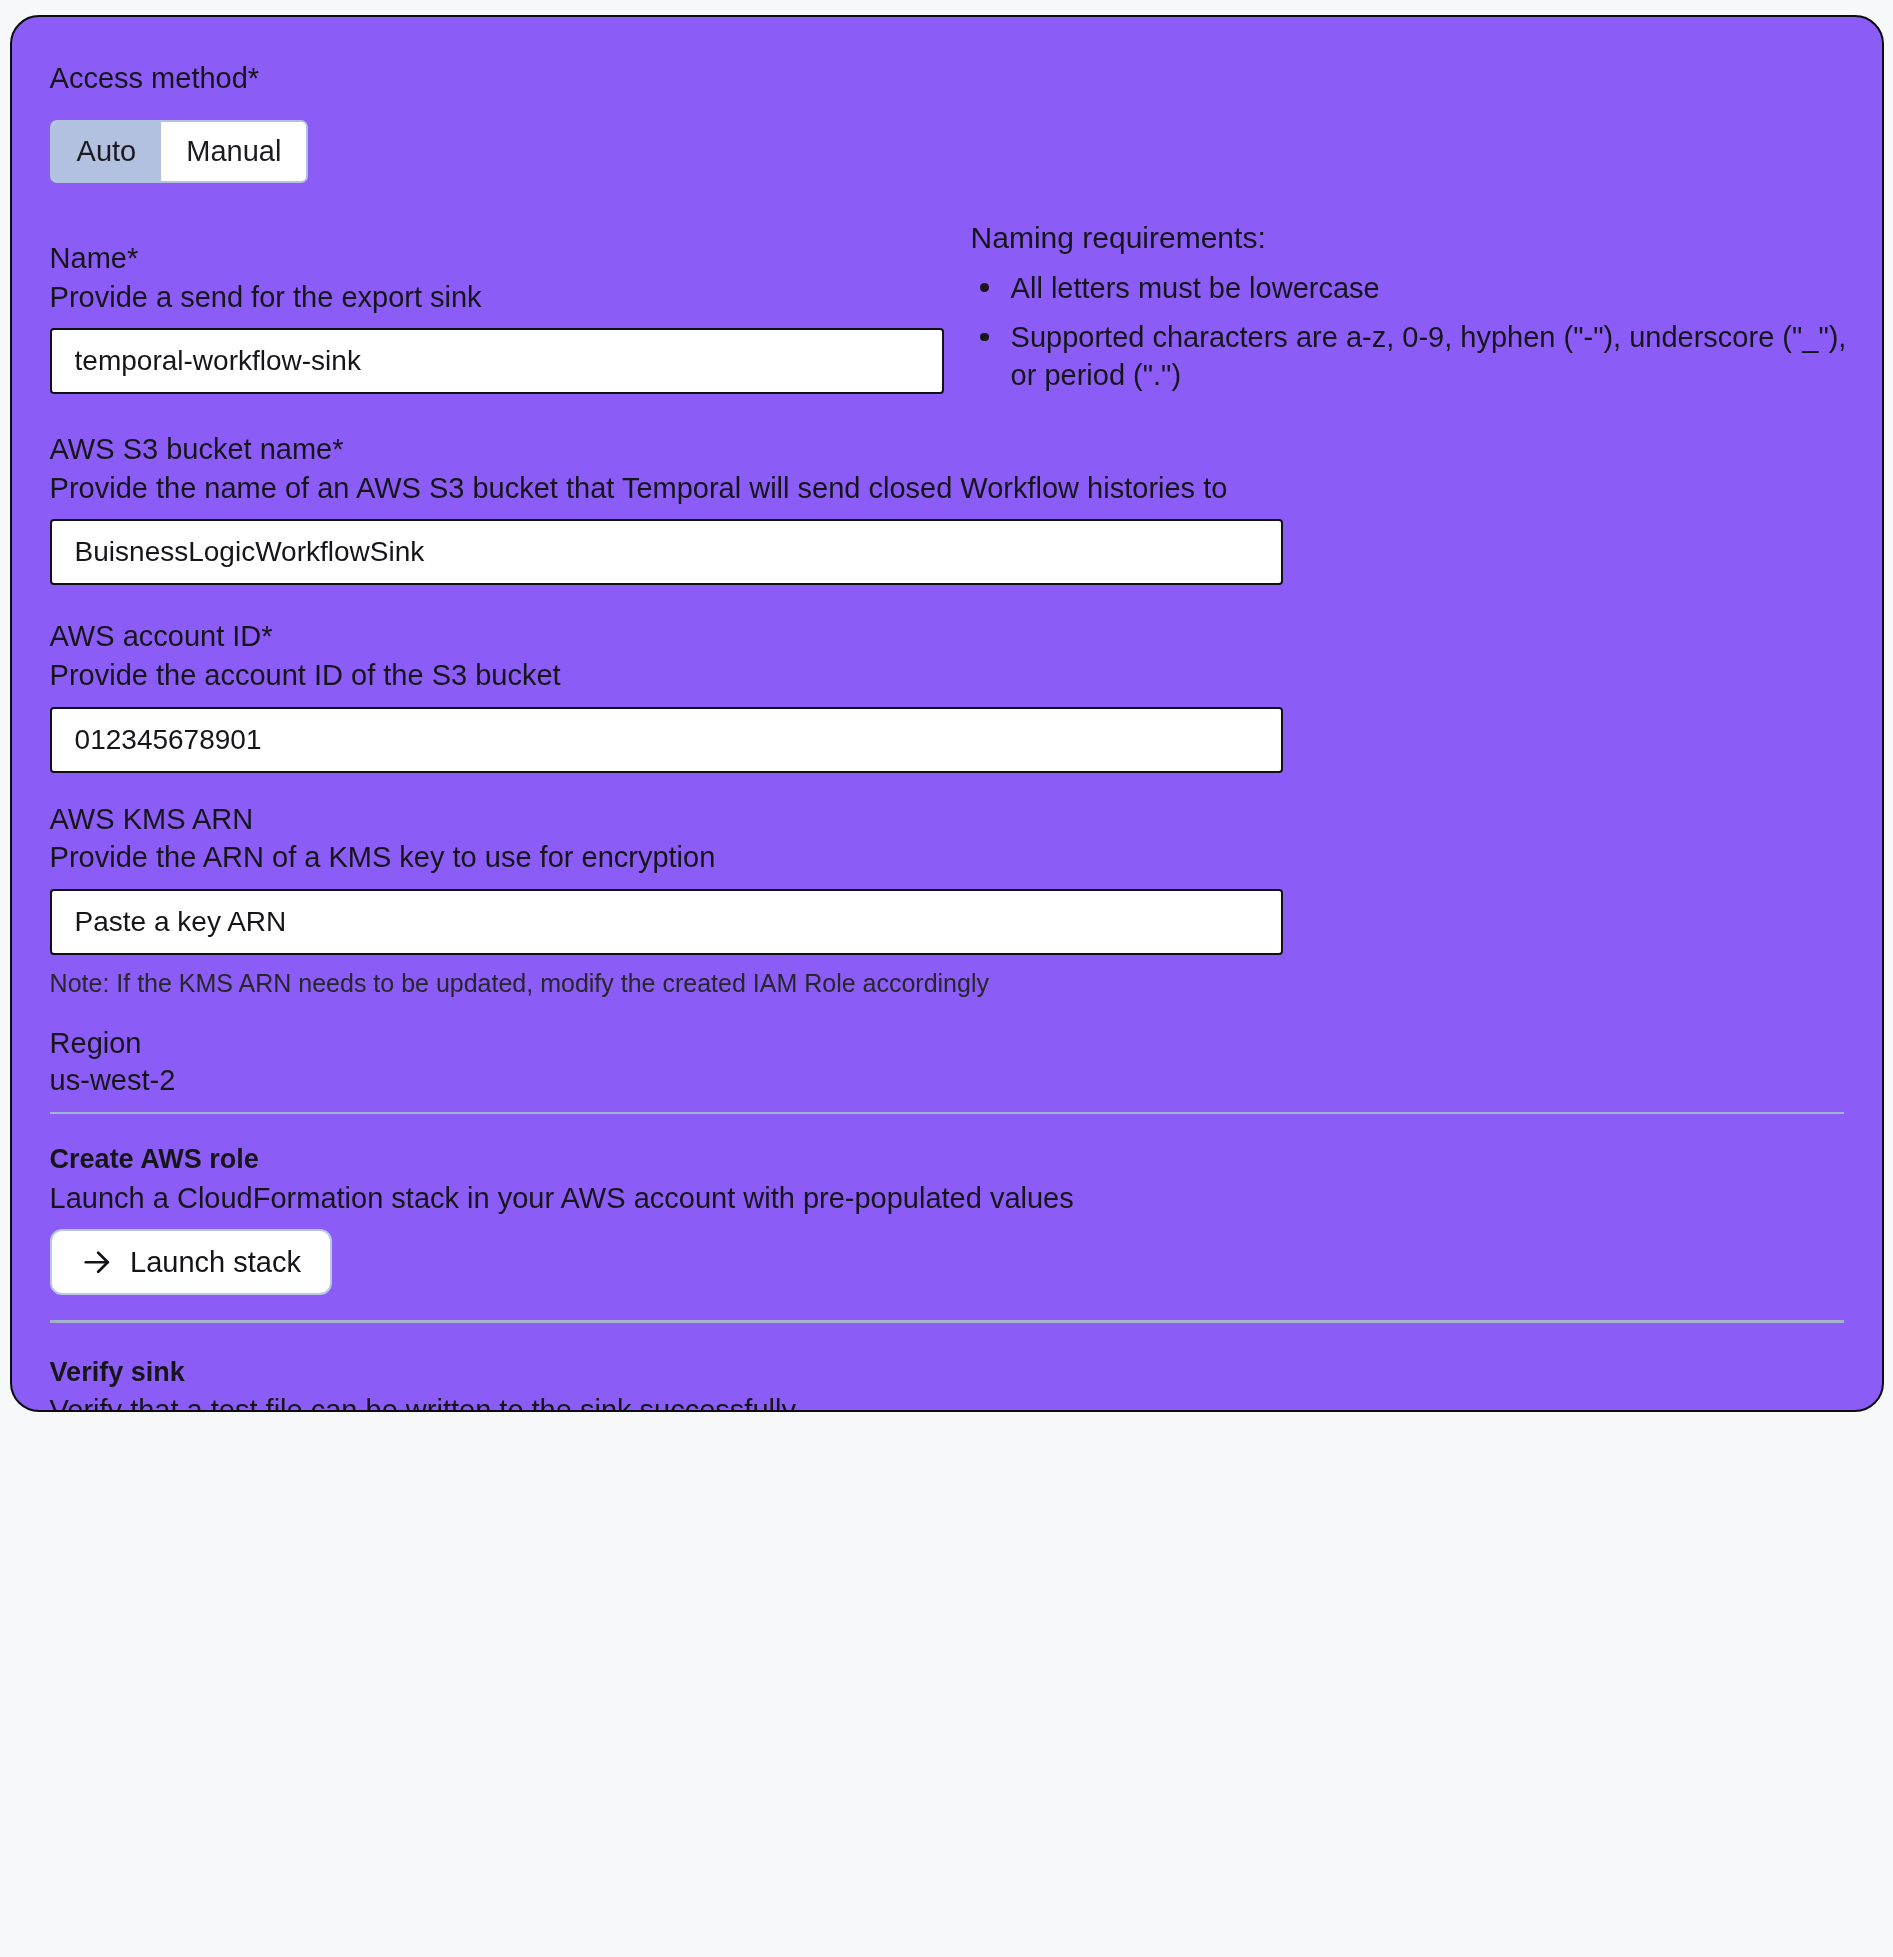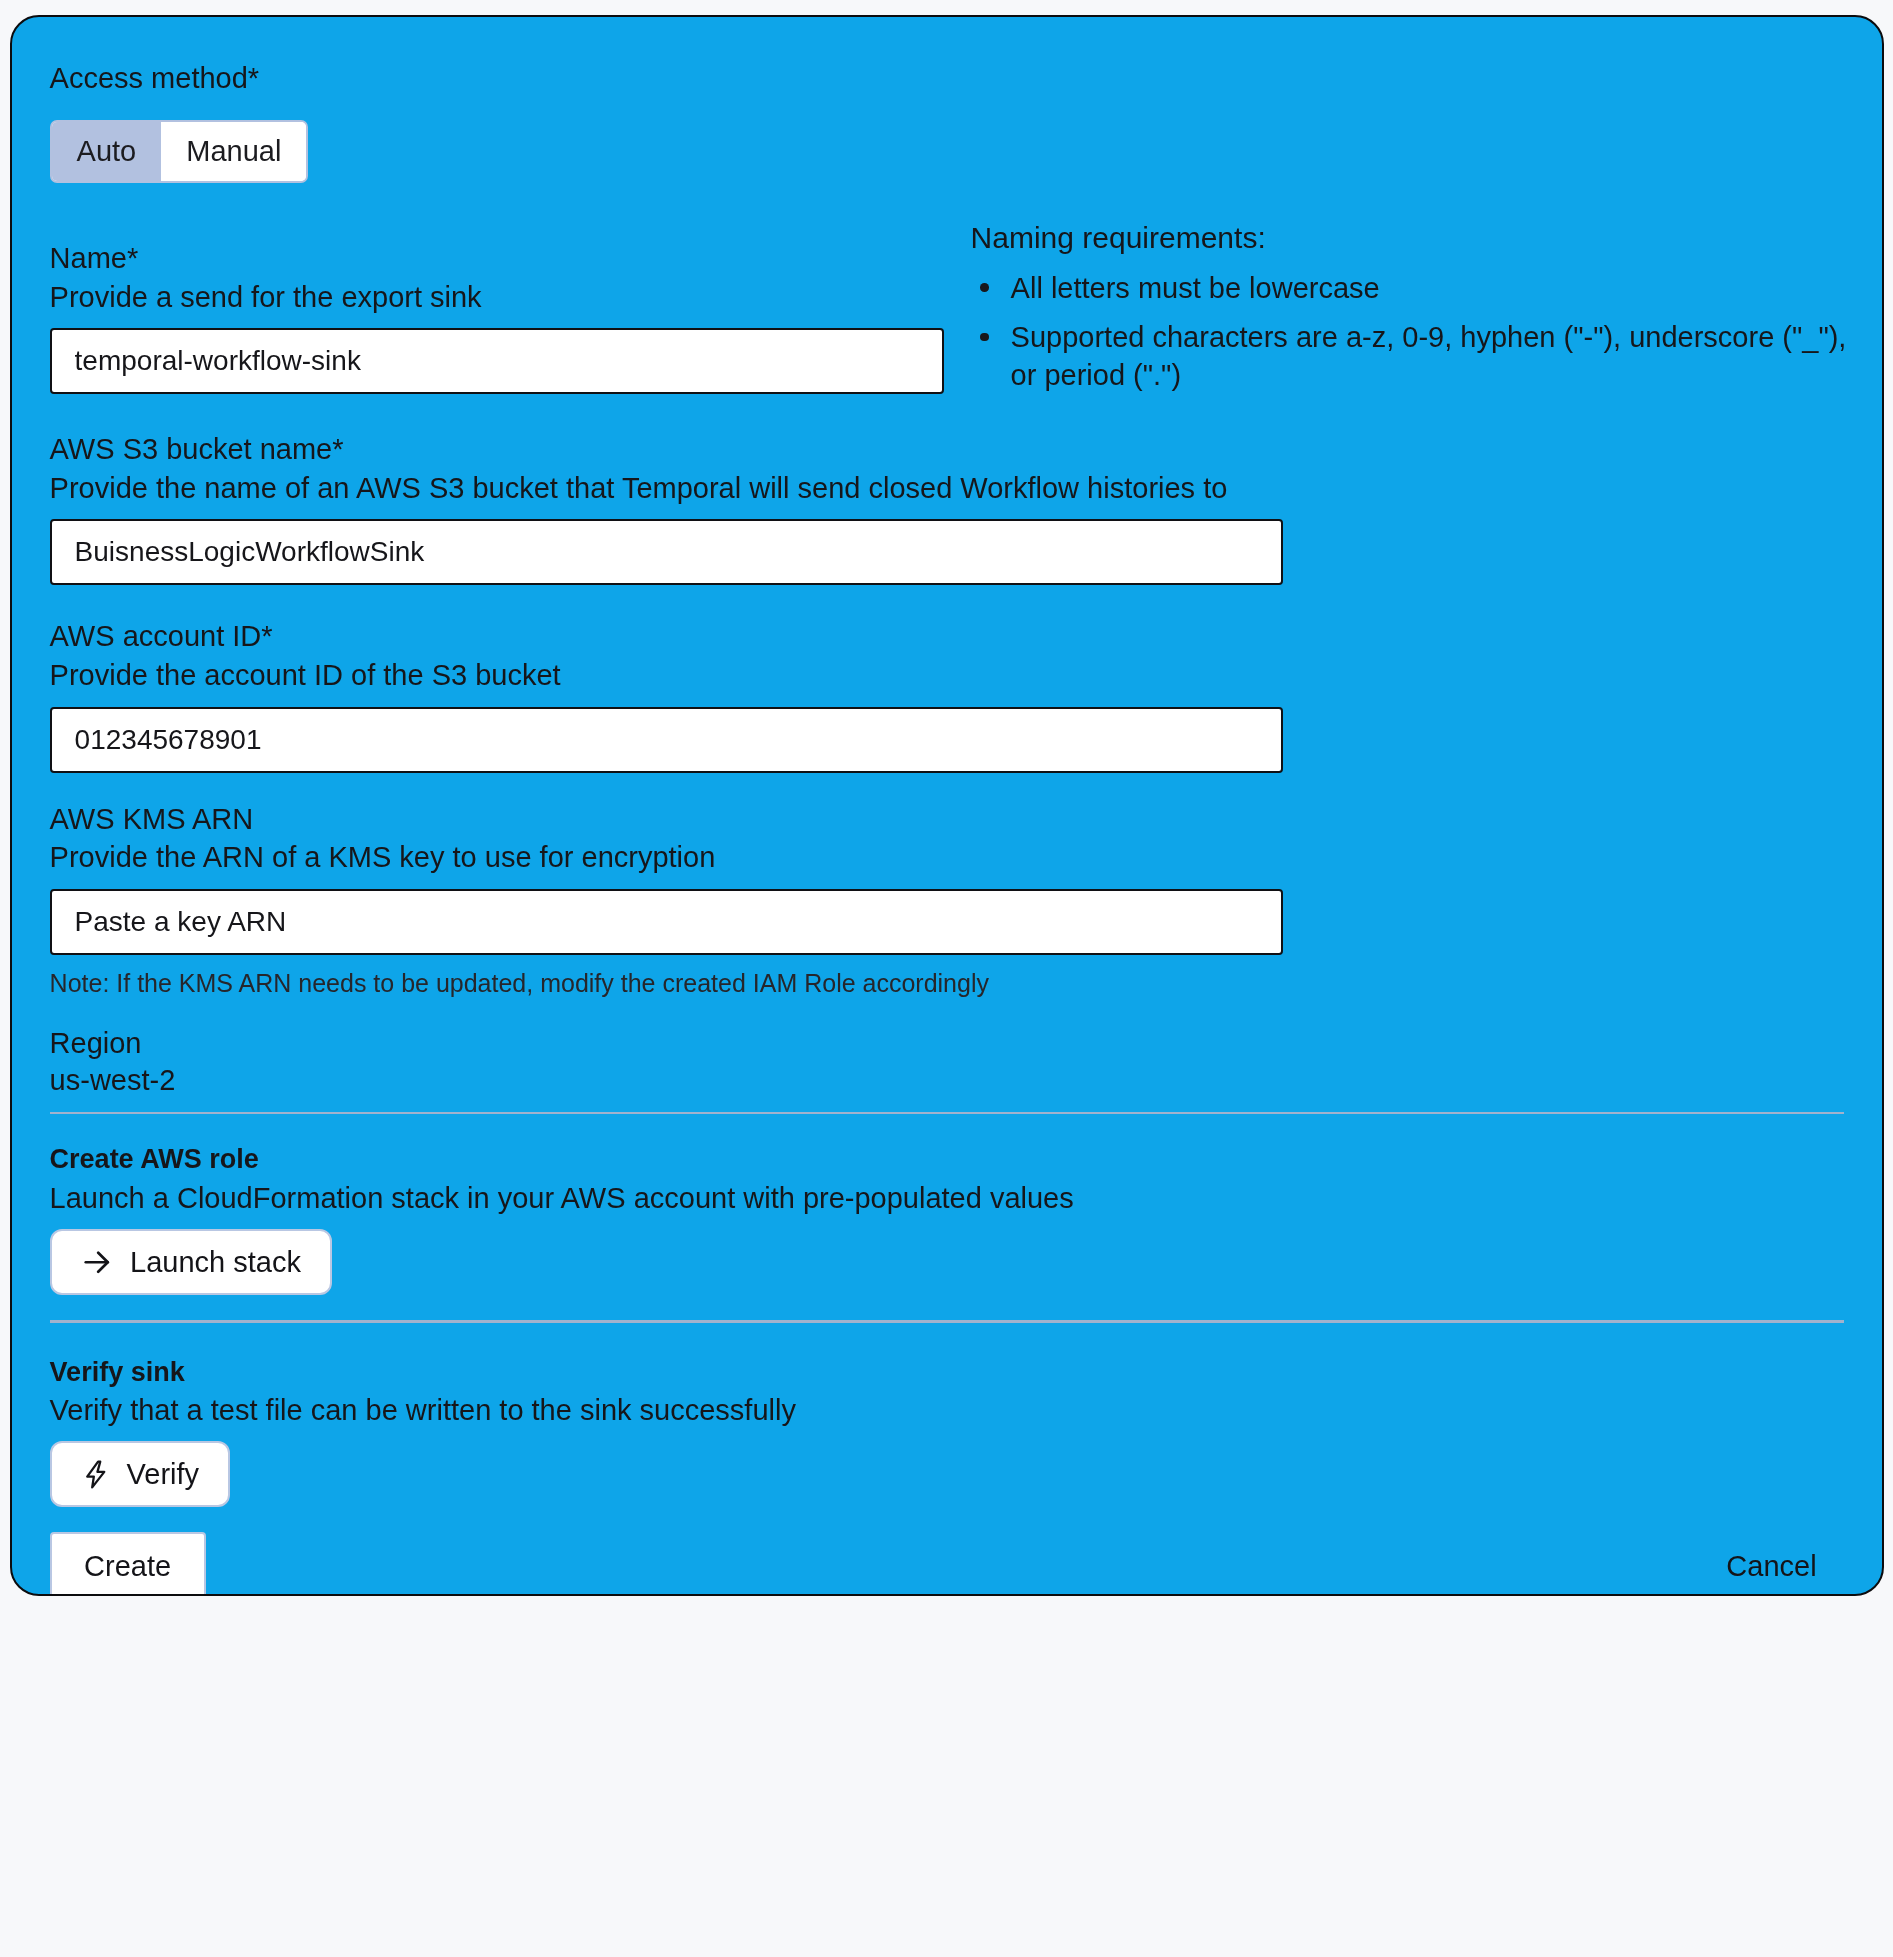--- a/index.html
+++ b/index.html
@@ -6,23 +6,23 @@
   body{
     width:1894px;height:1958px;
     background:#f7f8fa;
     font-family:"Liberation Sans", sans-serif;
     color:#16161a;
     position:relative;
     overflow:hidden;
   }
   .card{
     position:absolute;left:9.6px;top:15.3px;
-    width:1874px;height:1581px;
+    width:1874px;height:1397px;
     box-sizing:border-box;
-    background:#0ea5e9;
+    background:#8b5cf6;
     border:2.9px solid #0c0c0e;
     border-radius:29px;
     padding:44px 38px 12px 38px;
     overflow:hidden;
   }
   .field-label{font-size:29px;line-height:34px;}
   .field-desc{font-size:29px;line-height:36px;margin-top:3.8px;}
   .text-input{
     display:block;
     box-sizing:border-box;

